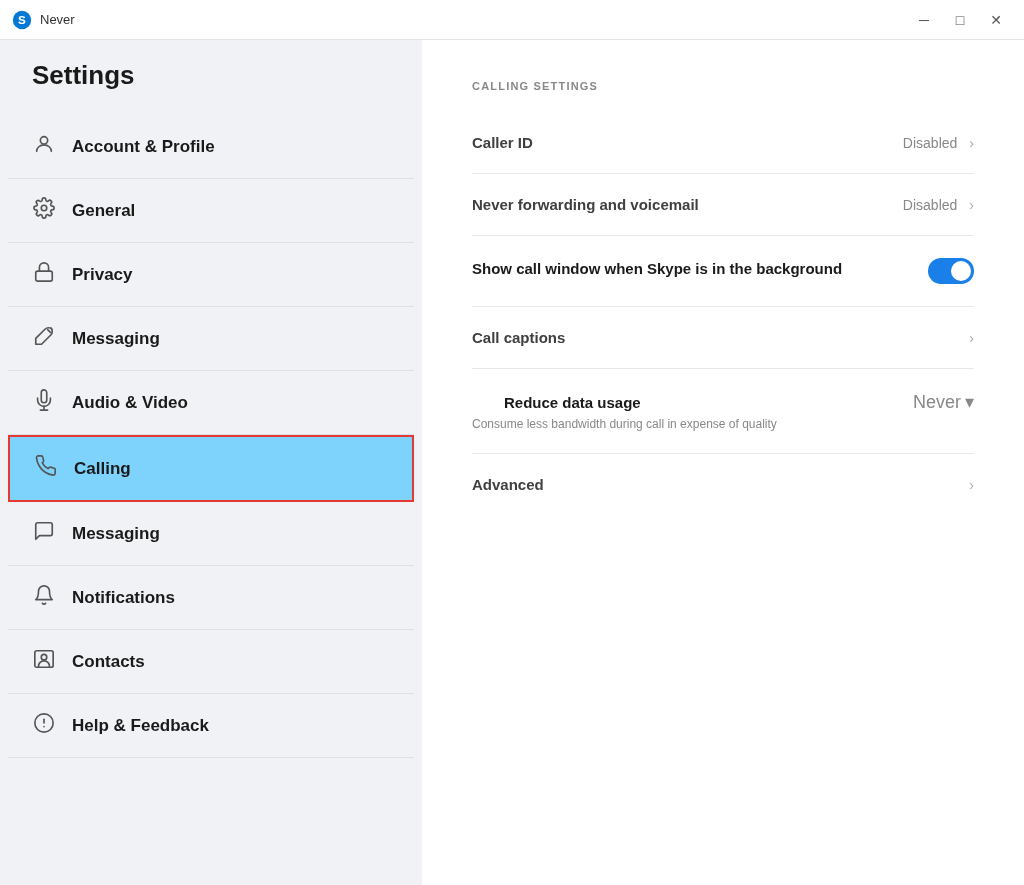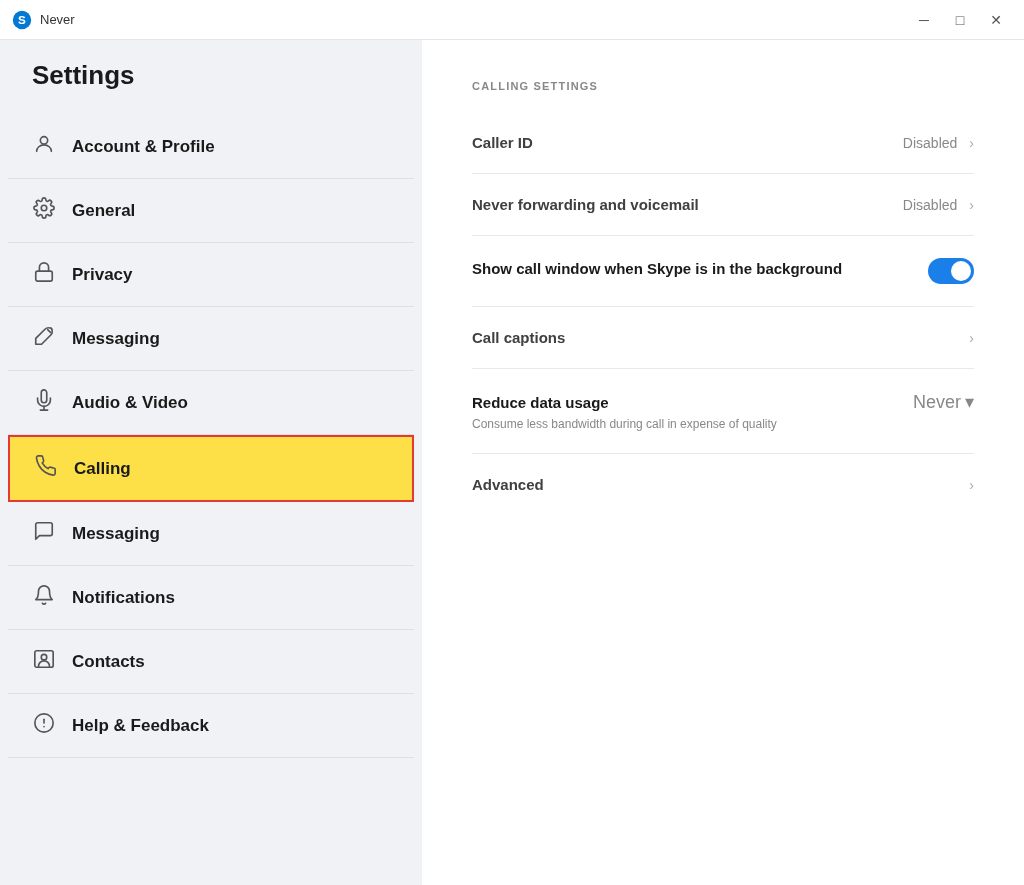--- a/index.html
+++ b/index.html
@@ -78,21 +78,21 @@
     .sidebar-item {
       display: flex;
       align-items: center;
       gap: 16px;
       padding: 18px 24px;
       cursor: pointer;
       border-bottom: 1px solid #dde0e6;
       transition: background 0.1s;
     }
     .sidebar-item.active {
-      background: #fde047;
+      background: #7dd3fc;
       border: 2px solid #e53935;
     }
     .sidebar-item-icon {
       font-size: 20px;
       color: #555;
       width: 24px;
       text-align: center;
       flex-shrink: 0;
     }
     .sidebar-item-label {
@@ -188,20 +188,21 @@
     
     .reduce-row {
       padding: 22px 0;
       border-bottom: 1px solid #e8e8e8;
     }
     .reduce-header {
       display: flex;
       align-items: center;
       justify-content: space-between;
       cursor: pointer;
+      margin-left: 32px;
     }
     .reduce-label {
       font-size: 15px;
       font-weight: 600;
       color: #1a1a1a;
     }
     .reduce-value {
       display: flex;
       align-items: center;
       gap: 4px;

